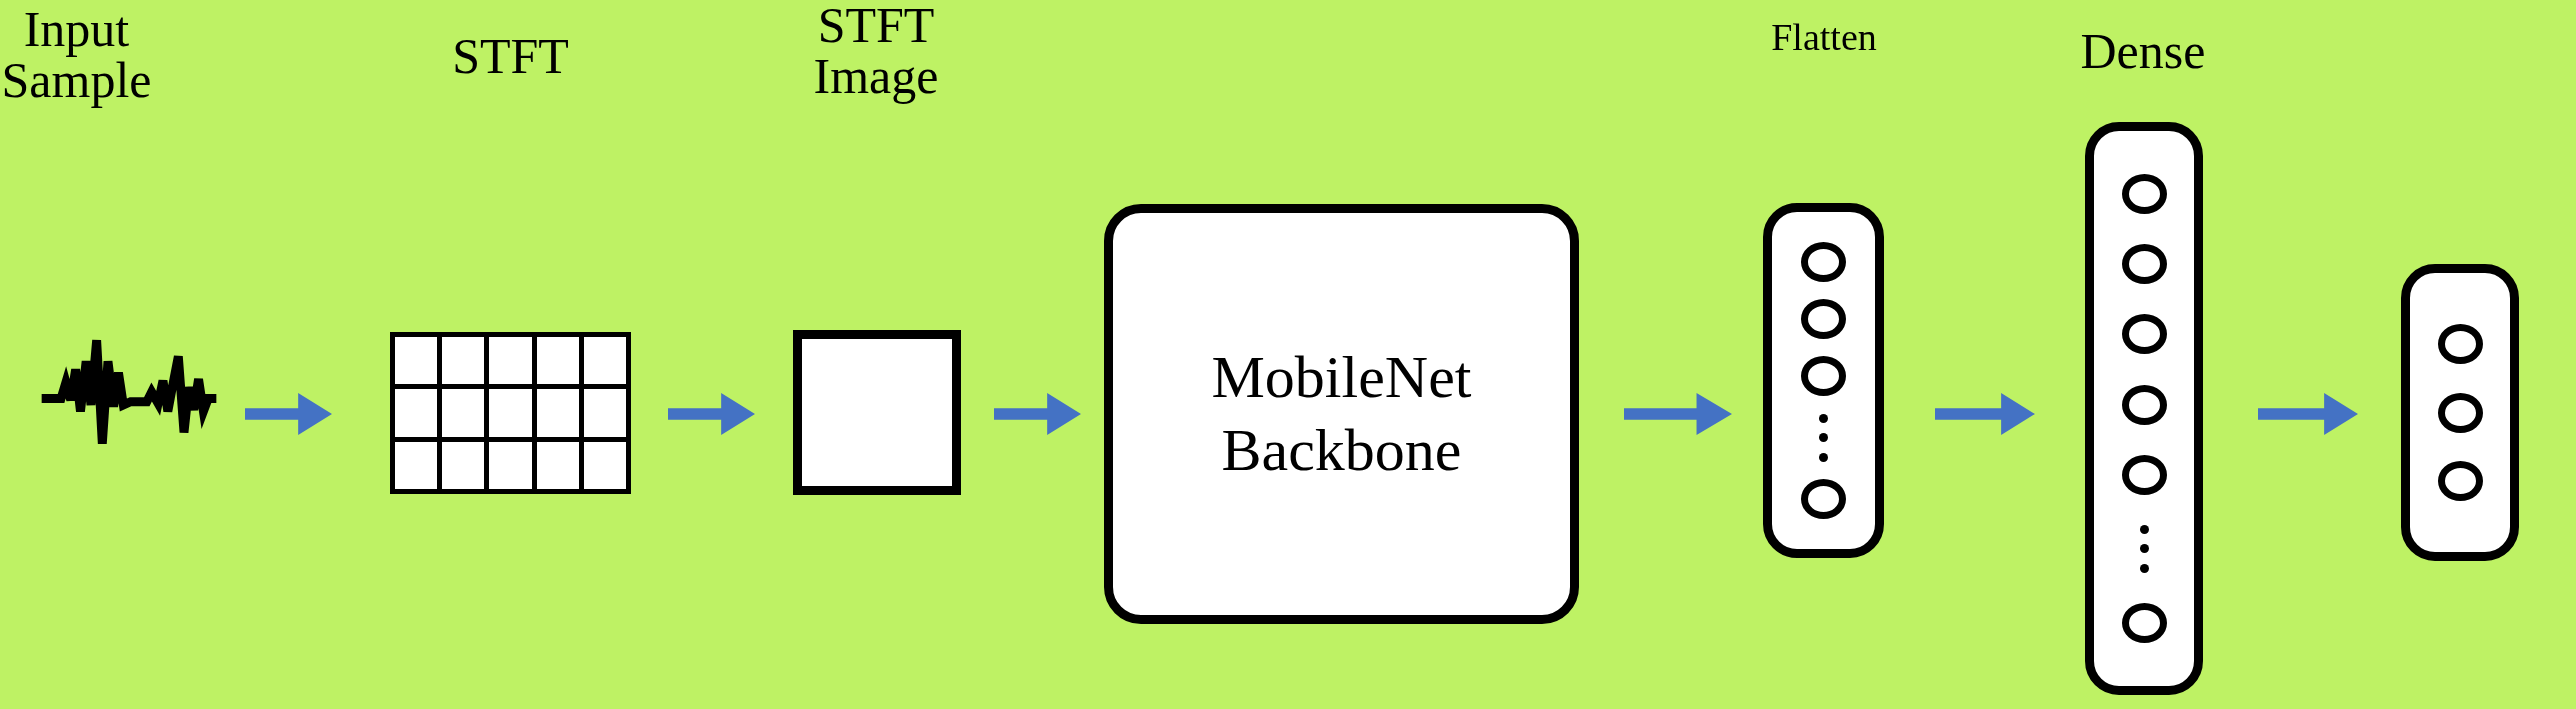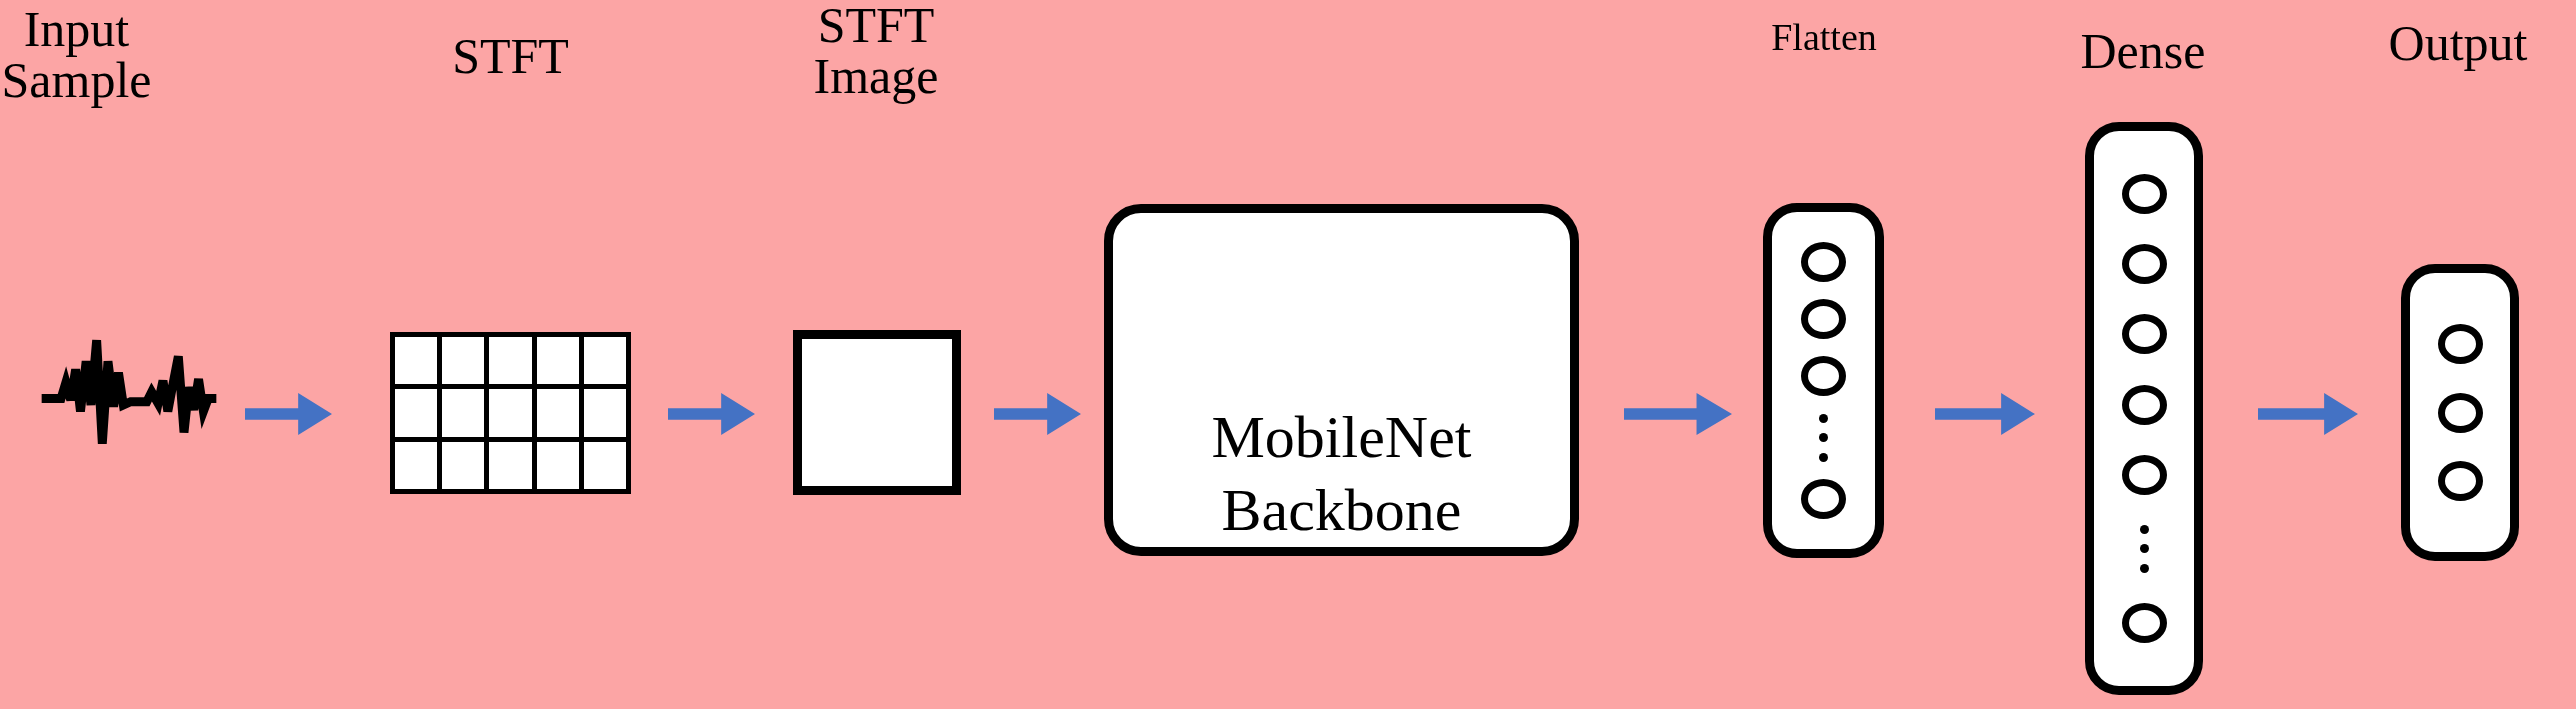--- a/index.html
+++ b/index.html
@@ -9,21 +9,21 @@
     background: #ffffff;
   }
   body {
     font-family: "Liberation Serif", "DejaVu Serif", serif;
     color: #000000;
   }
   #canvas {
     position: relative;
     width: 2576px;
     height: 709px;
-    background: #fca5a5;
+    background: #bef264;
     overflow: hidden;
   }
   .label {
     position: absolute;
     text-align: center;
     color: #000000;
     font-family: "Liberation Serif", "DejaVu Serif", serif;
     font-weight: 400;
     line-height: 1.02;
     white-space: pre-line;
@@ -152,21 +152,21 @@
 
   <div class="label" style="left:775px; top:0px; width:202px; font-size:50px;">STFT
 Image</div>
 
   <div class="plain-square" style="left:793px; top:330px; width:168px; height:165px;"></div>
 
   <svg class="arrow" style="left:994px; top:393px; width:87px; height:42px;" viewBox="0 0 108 52" xmlns="http://www.w3.org/2000/svg" aria-hidden="true">
     <path d="M0 19 L66 19 L66 0 L108 26 L66 52 L66 33 L0 33 Z" fill="#4472C4"></path>
   </svg>
 
-  <div class="round-box backbone-box" style="left:1104px; top:204px; width:475px; height:352px;justify-content:flex-end;">
+  <div class="round-box backbone-box" style="left:1104px; top:204px; width:475px; height:420px;">
     <div class="backbone-text">MobileNet
 Backbone</div>
   </div>
 
   <svg class="arrow" style="left:1624px; top:393px; width:108px; height:42px;" viewBox="0 0 134 52" xmlns="http://www.w3.org/2000/svg" aria-hidden="true">
     <path d="M0 19 L90 19 L90 0 L134 26 L90 52 L90 33 L0 33 Z" fill="#4472C4"></path>
   </svg>
 
   <div class="label" style="left:1703px; top:18px; width:242px; font-size:38px;">Flatten</div>
 
@@ -199,21 +199,20 @@
         <i></i>
         <i></i>
     </span>
     <span class="neuron"></span>
   </div>
 
   <svg class="arrow" style="left:2258px; top:393px; width:100px; height:42px;" viewBox="0 0 124 52" xmlns="http://www.w3.org/2000/svg" aria-hidden="true">
     <path d="M0 19 L82 19 L82 0 L124 26 L82 52 L82 33 L0 33 Z" fill="#4472C4"></path>
   </svg>
 
-  <div class="label" style="left:2340px; top:18px; width:236px; font-size:50px;">Output</div>
 
   <div class="round-box neuron-box" style="left:2401px; top:264px; width:118px; height:297px; padding:22.6px 0;">
     <span class="neuron"></span>
     <span class="neuron"></span>
     <span class="neuron"></span>
   </div>
 
 </div>
 
 

